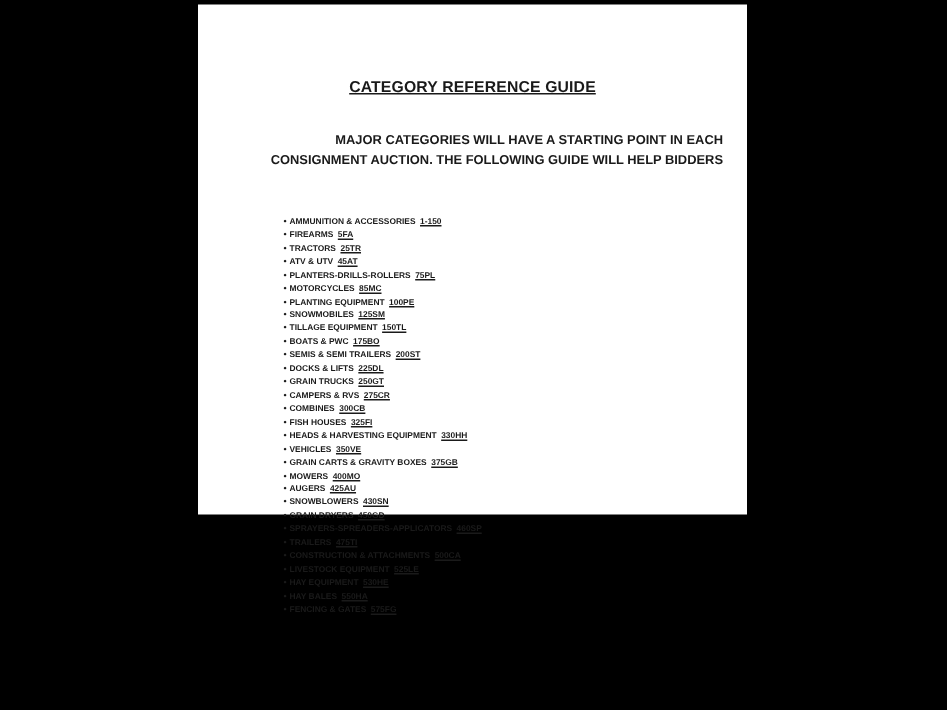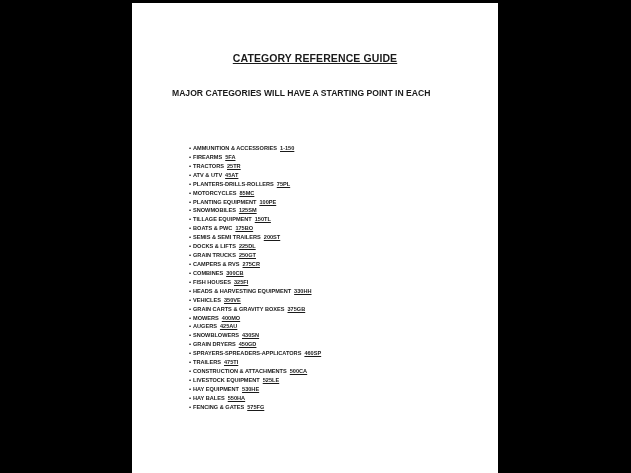--- a/index.html
+++ b/index.html
@@ -8,21 +8,21 @@
       width: 631px;
       height: 473px;
       background: #000000;
       overflow: hidden;
     }
     .page {
       position: absolute;
       left: 132px;
       top: 3px;
       width: 366px;
-      height: 470px;
+      height: 340px;
       background: #ffffff;
       font-family: "Liberation Sans", "DejaVu Sans", sans-serif;
       color: #1a1a1a;
     }
     .title {
       position: absolute;
       top: 49px;
       left: 0;
       width: 100%;
       text-align: center;
@@ -32,20 +32,21 @@
       letter-spacing: 0.1px;
     }
     .intro {
       position: absolute;
       top: 84px;
       left: 40px;
       width: 310px;
       font-size: 8.6px;
       font-weight: bold;
       line-height: 12.8px;
+      text-align: right;
     }
     .list {
       position: absolute;
       top: 141px;
       left: 61px;
       margin: 0;
       padding: 0;
       list-style: none;
     }
     .list li {
@@ -67,20 +68,21 @@
       margin-left: 3px;
     }
   </style>
 </head>
 <body>
 
 <div class="page">
   <div class="title">CATEGORY REFERENCE GUIDE</div>
   <div class="intro">
     <div>MAJOR CATEGORIES WILL HAVE A STARTING POINT IN EACH</div>
+    <div>CONSIGNMENT AUCTION. THE FOLLOWING GUIDE WILL HELP BIDDERS</div>
   </div>
   <ul class="list" id="category-list">
       <li><span class="bullet">•</span><span>AMMUNITION &amp; ACCESSORIES</span><span class="lot">1-150</span></li>
       <li><span class="bullet">•</span><span>FIREARMS</span><span class="lot">5FA</span></li>
       <li><span class="bullet">•</span><span>TRACTORS</span><span class="lot">25TR</span></li>
       <li><span class="bullet">•</span><span>ATV &amp; UTV</span><span class="lot">45AT</span></li>
       <li><span class="bullet">•</span><span>PLANTERS-DRILLS-ROLLERS</span><span class="lot">75PL</span></li>
       <li><span class="bullet">•</span><span>MOTORCYCLES</span><span class="lot">85MC</span></li>
       <li><span class="bullet">•</span><span>PLANTING EQUIPMENT</span><span class="lot">100PE</span></li>
       <li><span class="bullet">•</span><span>SNOWMOBILES</span><span class="lot">125SM</span></li>

